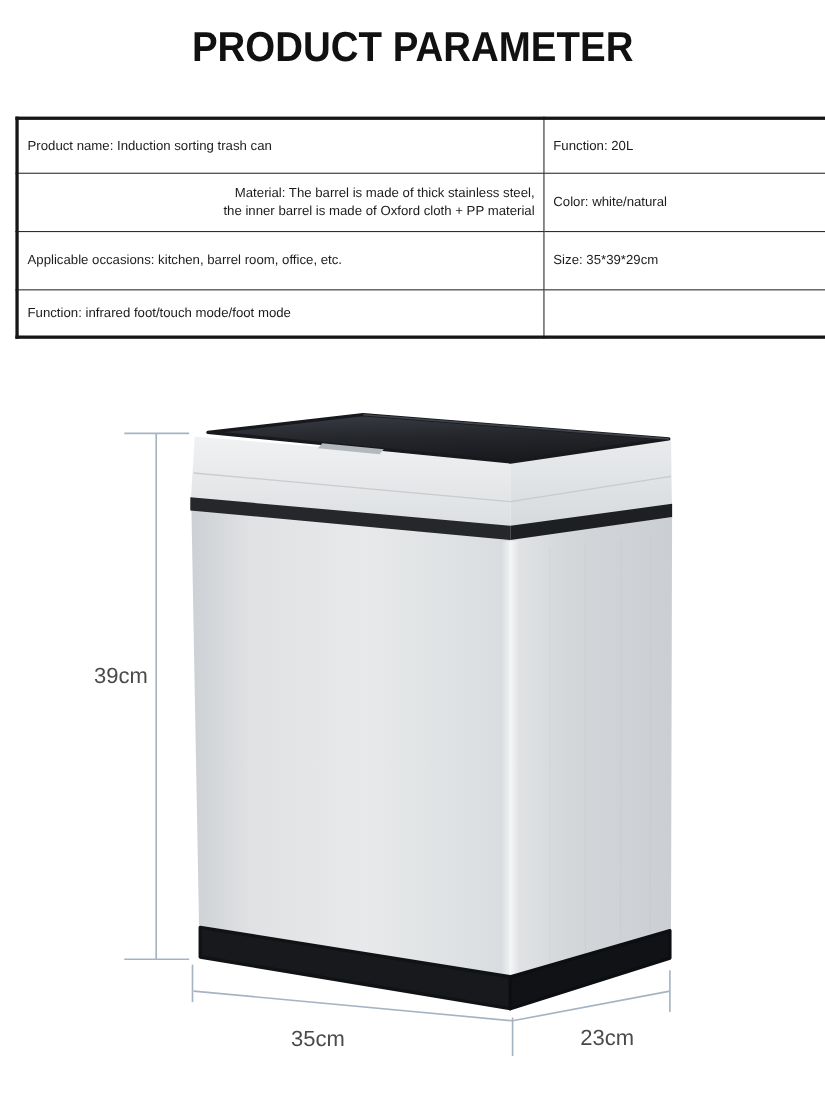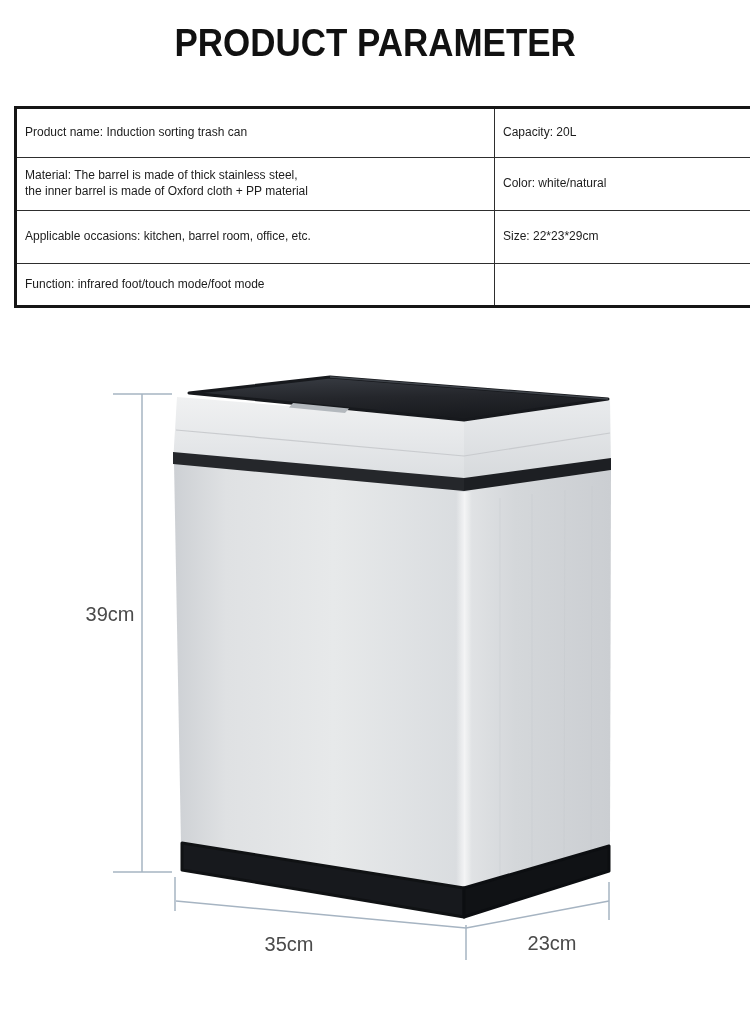--- a/index.html
+++ b/index.html
@@ -30,21 +30,21 @@
     border:1.6px solid #2e2e2e;
     font-size:12px;color:#1c1c1c;
     vertical-align:middle;
     padding:3px 8px;
     line-height:1.32;
     overflow:hidden;
   }
   td.col-left{width:461px;}
   td.col-right{width:247px;padding-left:14px;}
   tr.r1{height:50px;} tr.r2{height:53px;} tr.r3{height:53px;} tr.r4{height:43px;}
-  td.center-cell{text-align:left;padding:3px 5px;}
+  td.center-cell{text-align:right;padding:3px 5px;}
   tr.r3 td.col-left{white-space:nowrap;}
   
   .figure-svg{position:absolute;left:0;top:360px;width:750px;height:652px;}
   .dim-label{font-family:"Liberation Sans", sans-serif;font-size:20px;fill:#4a4a4a;}
 </style>
 </head>
 <body>
 
 <div class="page">
 
@@ -53,39 +53,39 @@
   </div>
 
   <table class="spec">
     <tbody>
         <tr class="r1">
       <td class="col-left">
         <div>Product name: Induction sorting trash can</div>
         <div></div>
       </td>
       <td class="col-right">
-        <div>Capacity: 20L</div>
+        <div>Function: 20L</div>
       </td>
     </tr>
     <tr class="r2">
       <td class="col-left center-cell">
         <div>Material: The barrel is made of thick stainless steel,</div>
         <div>the inner barrel is made of Oxford cloth + PP material</div>
       </td>
       <td class="col-right">
         <div>Color: white/natural</div>
       </td>
     </tr>
     <tr class="r3">
       <td class="col-left">
         <div>Applicable occasions: kitchen, barrel room, office, etc.</div>
         <div></div>
       </td>
       <td class="col-right">
-        <div>Size: 22*23*29cm</div>
+        <div>Size: 35*39*29cm</div>
       </td>
     </tr>
     <tr class="r4">
       <td class="col-left">
         <div>Function: infrared foot/touch mode/foot mode</div>
         <div></div>
       </td>
       <td class="col-right">
         <div></div>
       </td>

